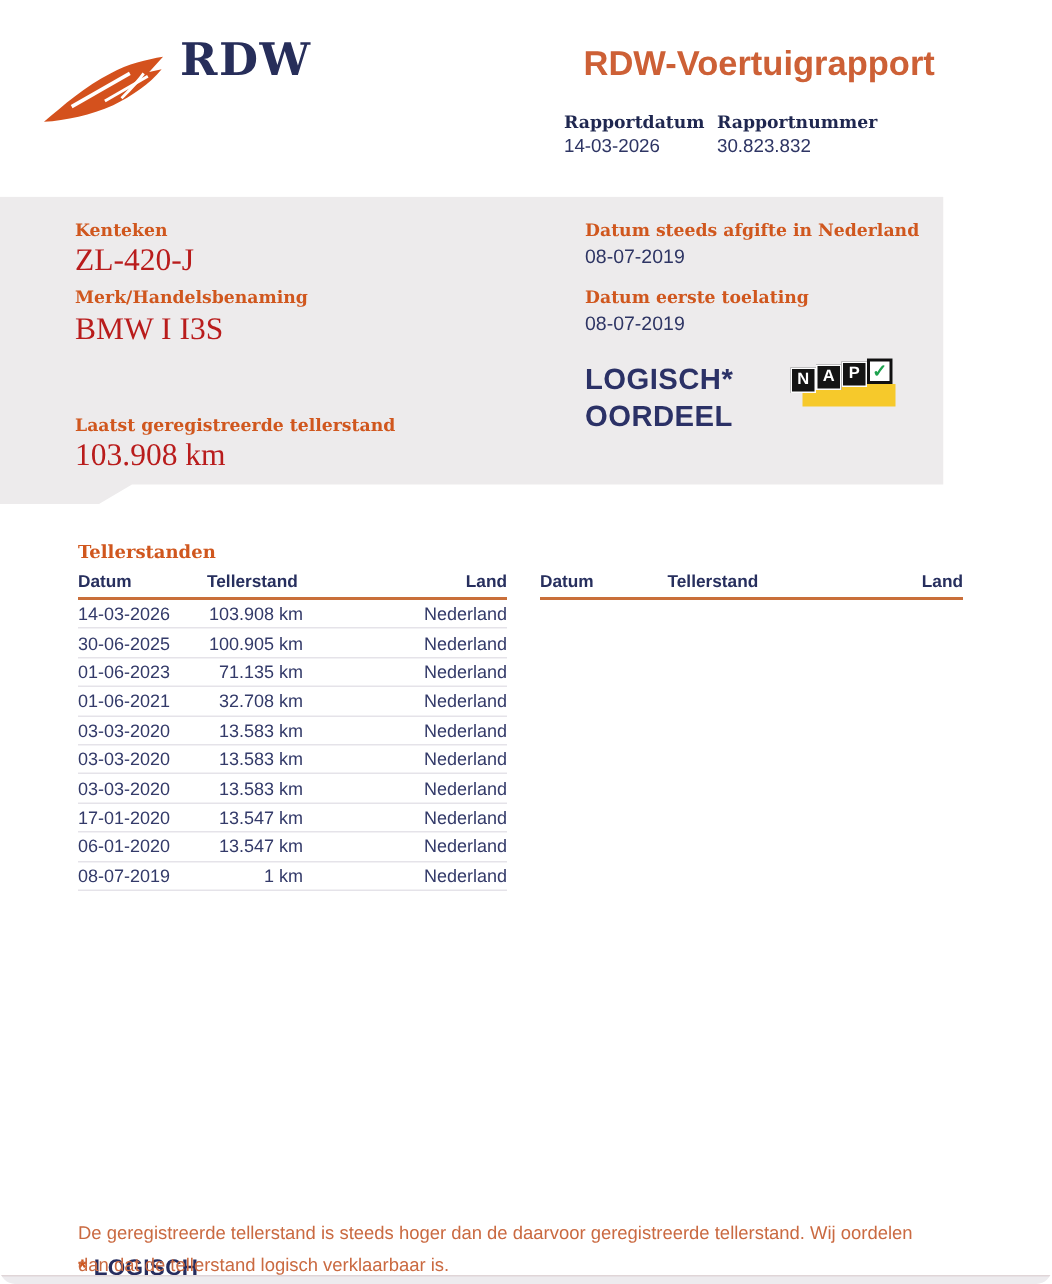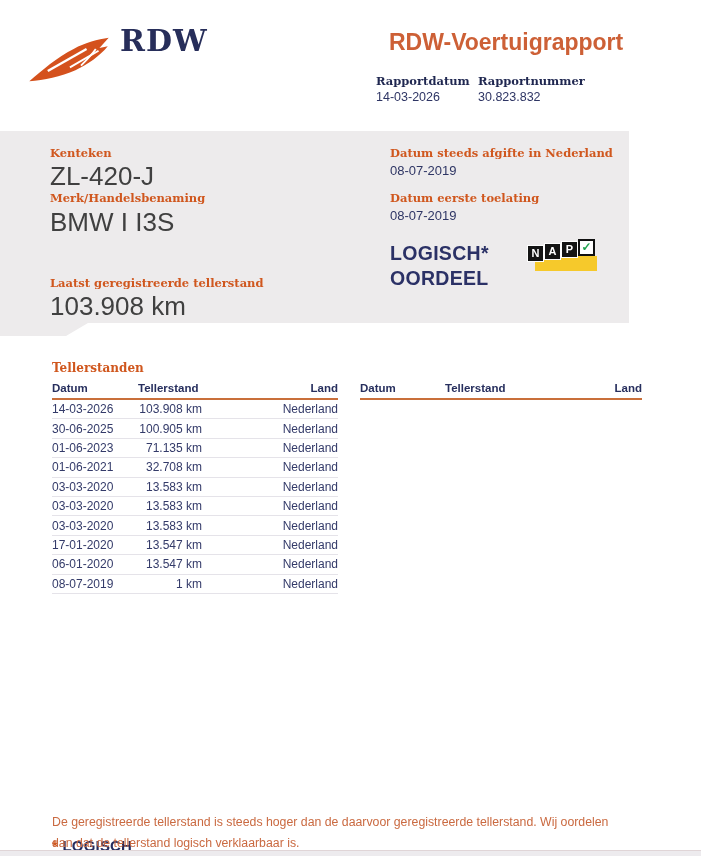--- a/index.html
+++ b/index.html
@@ -1,39 +1,39 @@
 <!DOCTYPE html>
 <html><head>
 <meta charset="utf-8">
 <style>
   html,body{margin:0;padding:0;background:#fff;}
   .page{position:relative;width:701px;height:856px;background:#ffffff;
-        font-family:"Liberation Sans",sans-serif;overflow:hidden;}
+        font-family:"Liberation Sans",sans-serif;overflow:hidden;border-radius:10px;}
 
   
   .logo-flag{position:absolute;left:27px;top:36px;width:84px;height:48px;}
   .logo-word{position:absolute;left:120px;top:23px;
              font-family:"DejaVu Serif","Liberation Serif",serif;
              font-weight:600;font-size:30px;color:#272e5a;letter-spacing:1px;}
   .doc-title{position:absolute;left:389px;top:29px;
              font-family:Liberation Sans, sans-serif;
              font-weight:700;font-size:23px;color:#cd6036;}
   .meta-label{position:absolute;top:74px;
               font-family:"DejaVu Serif","Liberation Serif",serif;
               font-weight:700;font-size:11.5px;color:#1f2750;}
   .meta-value{position:absolute;top:90px;font-size:12.5px;color:#2e3564;}
   .x-col1{left:376px;} .x-col2{left:478px;}
 
   
   .panel{position:absolute;left:0;top:131px;width:629px;height:205px;background:#edebec;
          clip-path:polygon(0 0,629px 0,629px 192px,88px 192px,66px 205px,0 205px);padding-left:12px;}
   .lab{position:absolute;font-family:"DejaVu Serif","Liberation Serif",serif;
        font-weight:700;font-size:11.5px;color:#d0571e;white-space:nowrap;}
-  .bigval{position:absolute;font-family:Liberation Sans, sans-serif;
-          font-size:26px;color:#404040;white-space:nowrap;}
+  .bigval{position:absolute;font-family:Liberation Serif, serif;
+          font-size:21px;color:#b91c1c;white-space:nowrap;}
   .dateval{position:absolute;font-size:13px;color:#2e3564;white-space:nowrap;}
 
   .oordeel{position:absolute;left:390px;top:110px;font-weight:900;font-size:19.5px;
            line-height:25px;color:#2b3166;letter-spacing:.3px;}
 
   
   .nap{position:absolute;left:527px;top:108px;width:70px;height:34px;}
   .nap-yellow{position:absolute;left:8px;top:17px;width:62px;height:15px;background:#f6c92b;}
   .nap-sq{position:absolute;width:15px;height:15px;background:#141414;color:#fff;
           font-weight:700;font-size:11px;line-height:15px;text-align:center;

